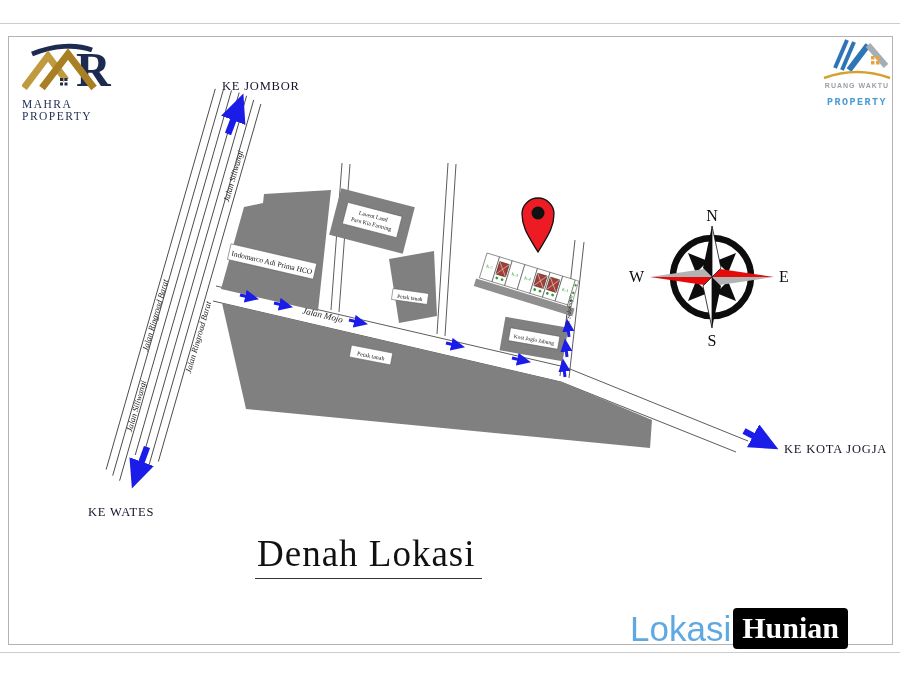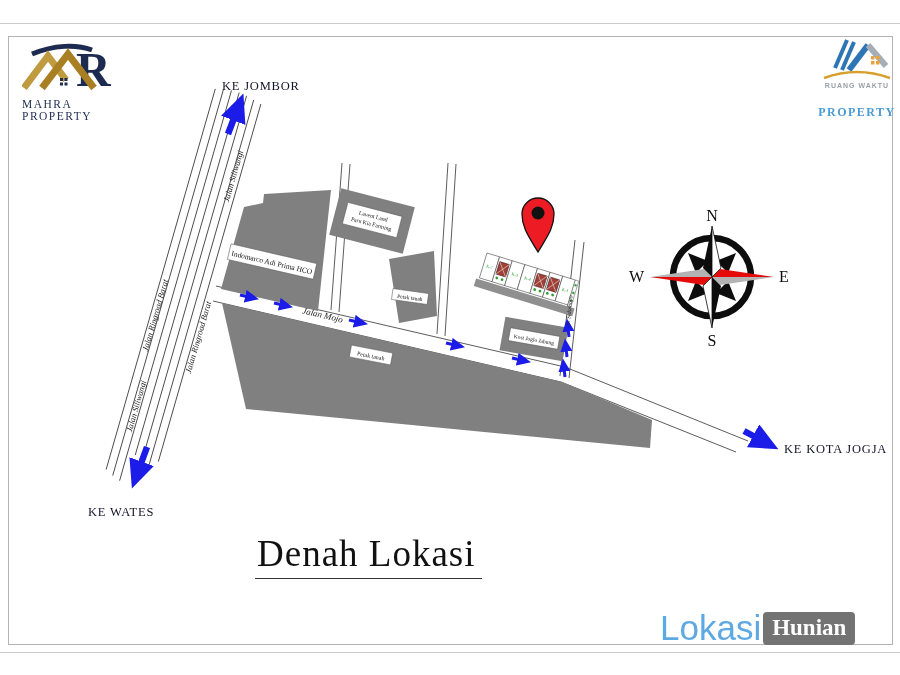--- a/index.html
+++ b/index.html
@@ -9,28 +9,28 @@
   .line-bottom{position:absolute;left:0;top:652px;width:900px;height:1px;background:#cccccc;}
   .frame{position:absolute;left:8px;top:36px;width:883px;height:607px;border:1px solid #b3b3b3;}
   .map{position:absolute;left:0;top:0;width:900px;height:675px;}
   .map text{font-family:"Liberation Serif", serif;}
   .logo-mahra{position:absolute;left:22px;top:42px;width:120px;text-align:left;}
   .logo-mahra .logo-text{font-size:11.5px;letter-spacing:1.5px;color:#1d2b50;margin-top:2px;
         font-family:"Liberation Serif", serif;}
   .logo-rw{position:absolute;left:818px;top:30px;width:78px;text-align:center;}
   .logo-rw .l1{font-size:7px;font-weight:bold;letter-spacing:1px;color:#9aa0a8;
         font-family:"Liberation Sans", sans-serif;margin-top:-2px;}
-  .logo-rw .l2{font-size:12px;font-weight:bold;letter-spacing:1.5px;color:#4a9ad4;
-        font-family:Liberation Serif, serif;margin-top:16px;}
+  .logo-rw .l2{font-size:10px;font-weight:bold;letter-spacing:1.5px;color:#4a9ad4;
+        font-family:Liberation Mono, monospace;margin-top:8px;}
   .title{position:absolute;left:255px;top:532px;font-size:37px;color:#111;
         border-bottom:1.5px solid #333;padding:0 6px 3px 2px;letter-spacing:1px;}
-  .footer{position:absolute;left:630px;top:608px;display:flex;align-items:center;margin-left:30px;}
+  .footer{position:absolute;left:630px;top:608px;display:flex;align-items:center;}
   .footer .w1{font-family:"Liberation Sans", sans-serif;font-size:35px;color:#5fa9e3;}
-  .footer .w2{font-family:"Liberation Serif", serif;font-size:23px;font-weight:bold;color:#ffffff;
-        background:#737373;padding:3px 9px 4px 9px;border-radius:4px;margin-left:2px;}
+  .footer .w2{font-family:"Liberation Serif", serif;font-size:30px;font-weight:bold;color:#ffffff;
+        background:#000000;padding:3px 9px 4px 9px;border-radius:4px;margin-left:2px;}
 </style>
 </head>
 <body>
 
 <div class="stage">
   <div class="line-top"></div>
   <div class="frame"></div>
   <div class="line-bottom"></div>
 
   <div class="logo-mahra">

